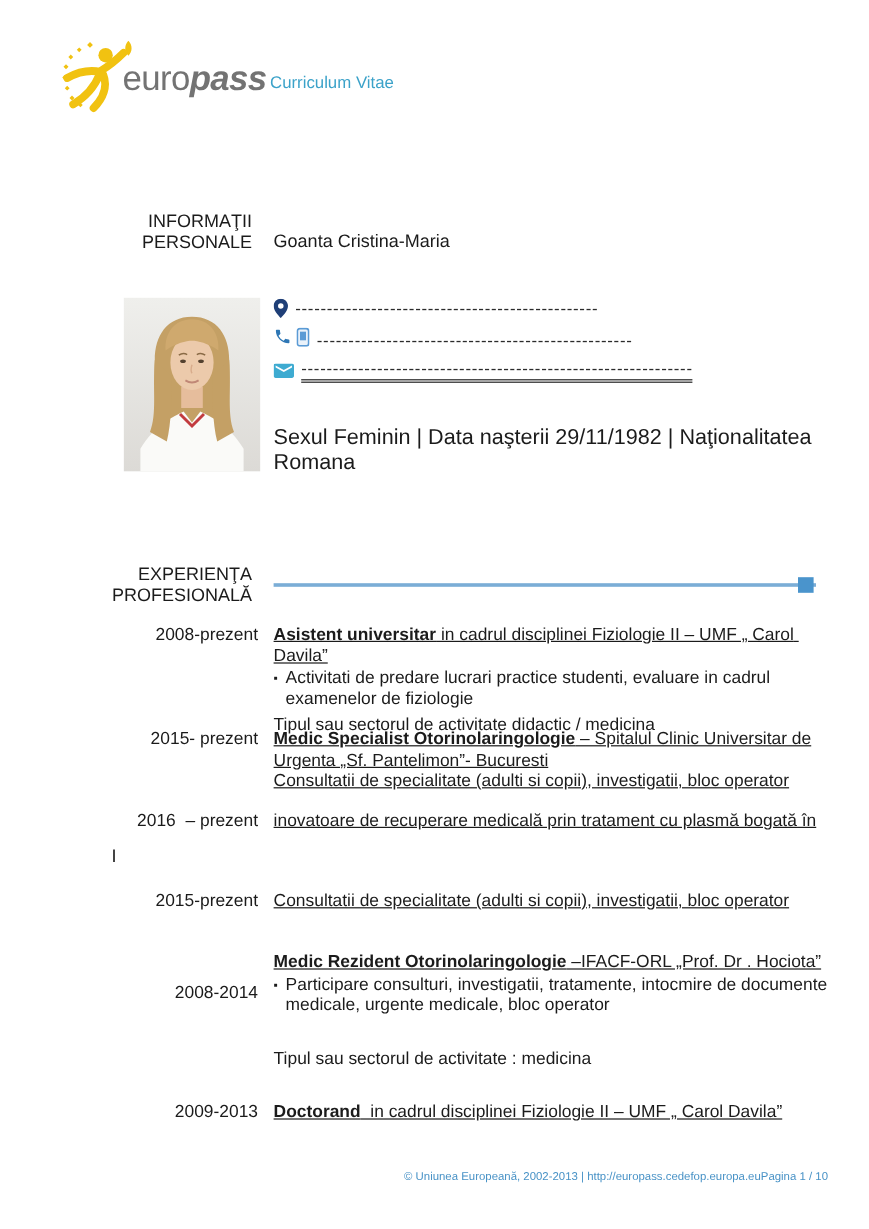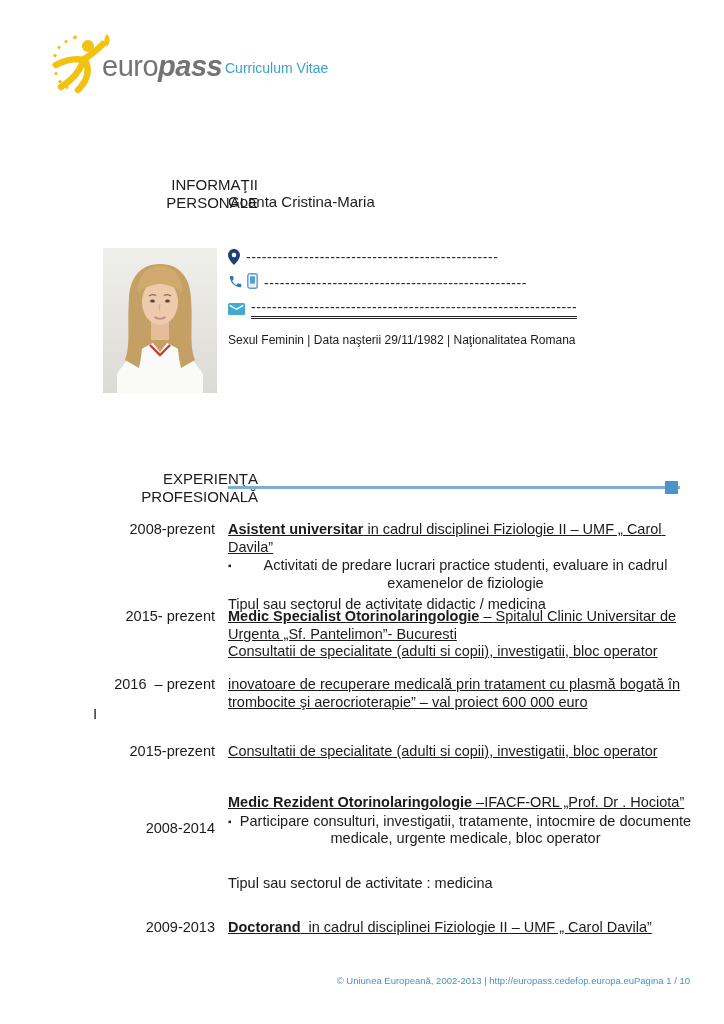--- a/index.html
+++ b/index.html
@@ -12,45 +12,45 @@
   .abs { position:absolute; }
 
   
   .logo-wrap { left:50px; top:34px; width:400px; height:62px; }
   .logo-fig { position:absolute; left:0; top:0; }
   .logo-text { position:absolute; left:52px; top:16px; font-size:29px; color:#737373; letter-spacing:-0.5px; white-space:nowrap; }
   .logo-text .pass { font-weight:bold; font-style:italic; }
   .doc-type { left:225px; top:60px; font-size:14px; color:#3ba2c9; }
 
   
-  .label-col { left:0; width:210px; text-align:right; font-size:15px; line-height:17.5px; color:#1b1b1b;margin-left:48px; }
+  .label-col { left:0; width:210px; text-align:right; font-size:15px; line-height:17.5px; color:#1b1b1b; }
 
   .name { left:228px; top:193px; font-size:15px; }
 
   .photo { left:103px; top:248px; width:114px; height:145px; }
 
   
   .contact { left:228px; top:244px; width:345px; }
   .c-row { display:flex; align-items:center; height:26px; gap:6px; }
   .dashes { font-size:14px; letter-spacing:0.6px; color:#2b2b2b; white-space:pre; }
   .dashes.mail { border-bottom:3px double #222; padding-bottom:1px; }
   .c-icons { display:flex; align-items:center; gap:4px; flex:0 0 auto; }
 
-  .demographics { left:228px; top:333px; font-size:12px; }
+  .demographics { left:228px; top:354px; font-size:18px; }
 
   
   .exp-rule { left:228px; top:486px; width:452px; height:3px; background:#7badd6; }
   .exp-square { left:665px; top:481px; width:13px; height:13px; background:#4a94cc; }
 
   
   .entry { position:absolute; left:0; width:693px; display:grid; grid-template-columns:215px 465px; column-gap:13px; font-size:14.5px; line-height:17.5px; }
   .date { text-align:right; white-space:pre; }
   .content span, .content b { white-space:pre-wrap; }
   .line { margin:0;text-decoration:underline; }
-  .bl { display:block;text-align:center; }
+  .bl { display:block; }
   .bullet { display:flex; margin-top:1px; }
   .marker { flex:0 0 10px; width:10px; font-size:10px; line-height:17.5px; }
   .btext { flex:1; }
   .note { margin-top:4px; }
   .note.big { margin-top:27px; }
   .pad-date { padding-top:26px; }
   .stray { left:93px; top:705px; font-size:15px; }
 
   
   .footer { left:225px; top:975px; width:465px; display:flex; justify-content:flex-end; font-size:9.5px; color:#4892c6; }
@@ -184,21 +184,20 @@
     <p class="line"><b>Medic Specialist Otorinolaringologie</b><span> – Spitalul Clinic Universitar de</span></p>
     <p class="line">Urgenta   „Sf. Pantelimon”- Bucuresti</p>
     <p class="line">Consultatii de specialitate (adulti si copii), investigatii, bloc operator</p>
   </div>
 </div>
 
 <div class="entry" style="top:676px">
   <div class="date">2016  – prezent</div>
   <div class="content">
     <p class="line">inovatoare de recuperare medicală prin tratament cu plasmă bogată în</p>
-    <p class="line">trombocite şi aerocrioterapie” – val proiect 600 000 euro</p>
   </div>
 </div>
 <span class="abs stray">I</span>
 
 <div class="entry" style="top:743px">
   <div class="date">2015-prezent</div>
   <div class="content">
     <p class="line">Consultatii de specialitate (adulti si copii), investigatii, bloc operator</p>
   </div>
 </div>

